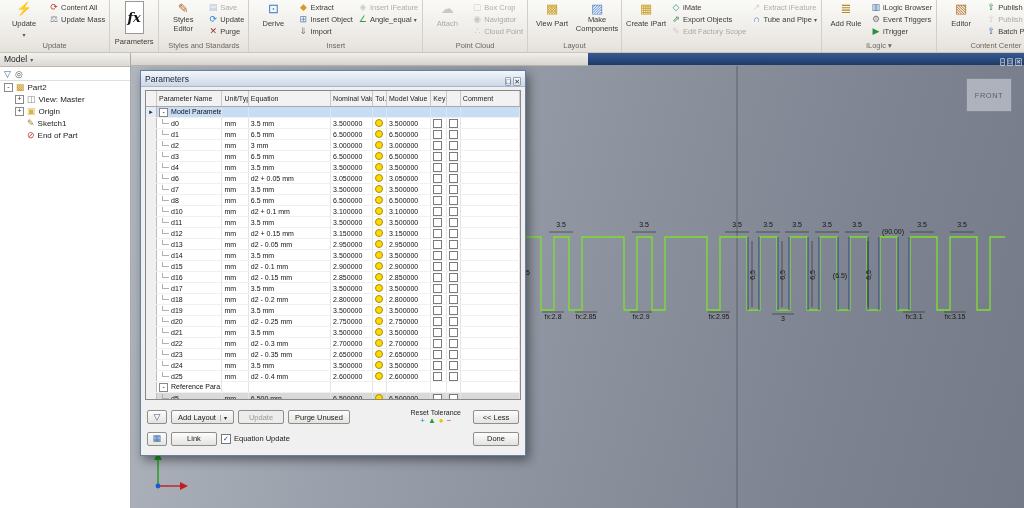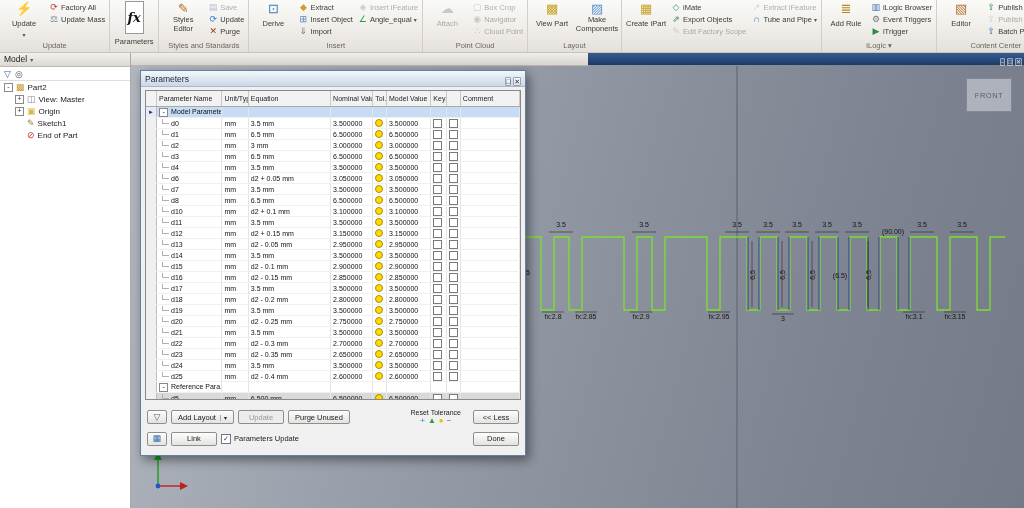--- a/index.html
+++ b/index.html
@@ -110,21 +110,21 @@
     <div class="rb-group">
       <div class="rb-content">
         <div class="rb-big">
           <span class="ic" style="color: rgb(46, 123, 214);">⚡</span>
           <div class="rb-big-label">Update</div>
           <div class="rb-arrow">▾</div>
         </div>
         <div class="rb-col">
           <div class="rb-small">
             <span class="ic" style="color: rgb(181, 67, 46);">⟳</span>
-            <span>Factory All</span>
+            <span>Content All</span>
           </div>
           <div class="rb-small">
             <span class="ic" style="color: rgb(107, 123, 140);">⚖</span>
             <span>Update Mass</span>
           </div>
         </div>
       </div>
       <div class="rb-label">Update</div>
     </div>
     <div class="rb-group">
@@ -800,18 +800,18 @@
             <span><span class="ic" style="color: rgb(192, 57, 43);">−</span></span>
           </div>
       </div>
       <button class="btn w54">&lt;&lt; Less</button>
     </div>
     <div class="frow">
       <button class="ibtn" id="link-icon-btn"><span class="ic" style="color: rgb(58, 111, 176);">▦</span></button>
       <button class="btn w54">Link</button>
       <label class="chk">
         <span class="cbx" id="iu-box">✓</span>
-        <span>Parameters Update</span>
+        <span>Equation Update</span>
       </label>
       <button class="btn done w54">Done</button>
     </div>
   </div>
 </div>
 
 </body></html>

